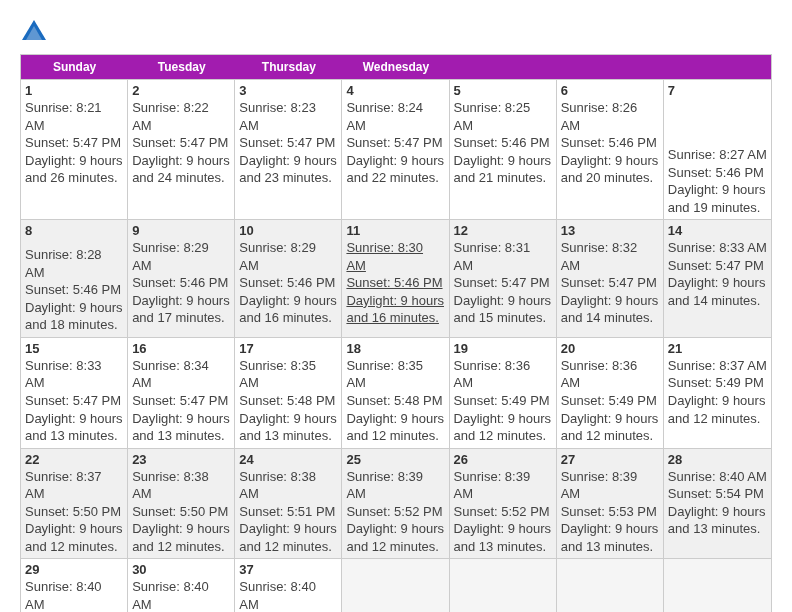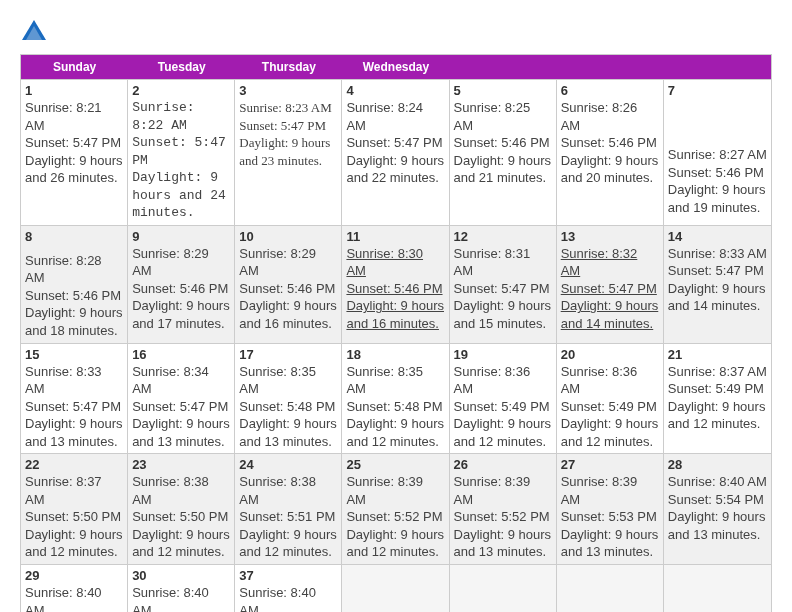--- a/index.html
+++ b/index.html
@@ -149,27 +149,27 @@
     <div class="cal-body" id="cal-body">
         <div class="cal-row">
           <div class="cal-cell">
             <div class="day-num">1</div>
             <div class="day-info" style="white-space: pre-line;">Sunrise: 8:21 AM
 Sunset: 5:47 PM
 Daylight: 9 hours and 26 minutes.</div>
           </div>
           <div class="cal-cell">
             <div class="day-num">2</div>
-            <div class="day-info" style="white-space: pre-line; font-family: Liberation Mono, monospace;">Sunrise: 8:22 AM
+            <div class="day-info" style="white-space: pre-line;">Sunrise: 8:22 AM
 Sunset: 5:47 PM
 Daylight: 9 hours and 24 minutes.</div>
           </div>
           <div class="cal-cell">
             <div class="day-num">3</div>
-            <div class="day-info" style="white-space: pre-line; font-family: Liberation Serif, serif;">Sunrise: 8:23 AM
+            <div class="day-info" style="white-space: pre-line;">Sunrise: 8:23 AM
 Sunset: 5:47 PM
 Daylight: 9 hours and 23 minutes.</div>
           </div>
           <div class="cal-cell">
             <div class="day-num">4</div>
             <div class="day-info" style="white-space: pre-line;">Sunrise: 8:24 AM
 Sunset: 5:47 PM
 Daylight: 9 hours and 22 minutes.</div>
           </div>
           <div class="cal-cell">
@@ -217,21 +217,21 @@
 Daylight: 9 hours and 16 minutes.</div>
           </div>
           <div class="cal-cell shaded">
             <div class="day-num">12</div>
             <div class="day-info" style="white-space: pre-line;">Sunrise: 8:31 AM
 Sunset: 5:47 PM
 Daylight: 9 hours and 15 minutes.</div>
           </div>
           <div class="cal-cell shaded">
             <div class="day-num">13</div>
-            <div class="day-info" style="white-space: pre-line; text-decoration: underline;">Sunrise: 8:32 AM
+            <div class="day-info" style="white-space: pre-line;">Sunrise: 8:32 AM
 Sunset: 5:47 PM
 Daylight: 9 hours and 14 minutes.</div>
           </div>
           <div class="cal-cell shaded">
             <div class="day-num">14</div>
             <div class="day-info" style="white-space: pre-line;">Sunrise: 8:33 AM
 Sunset: 5:47 PM
 Daylight: 9 hours and 14 minutes.</div>
           </div>
         </div>

